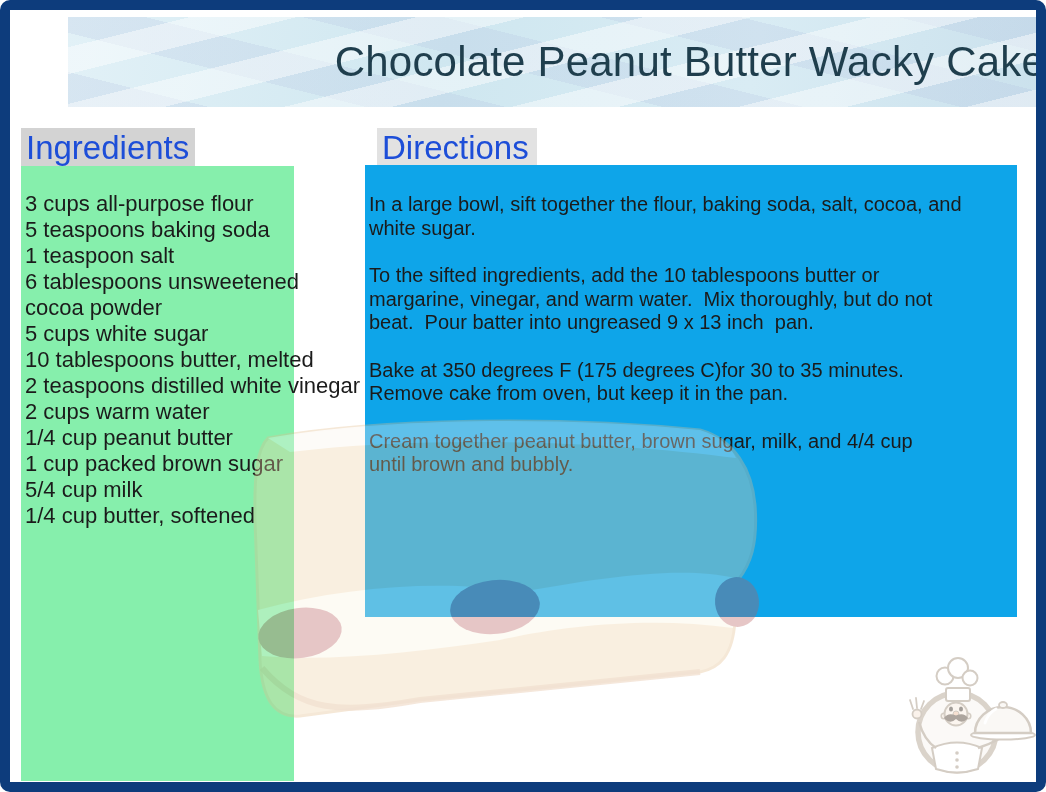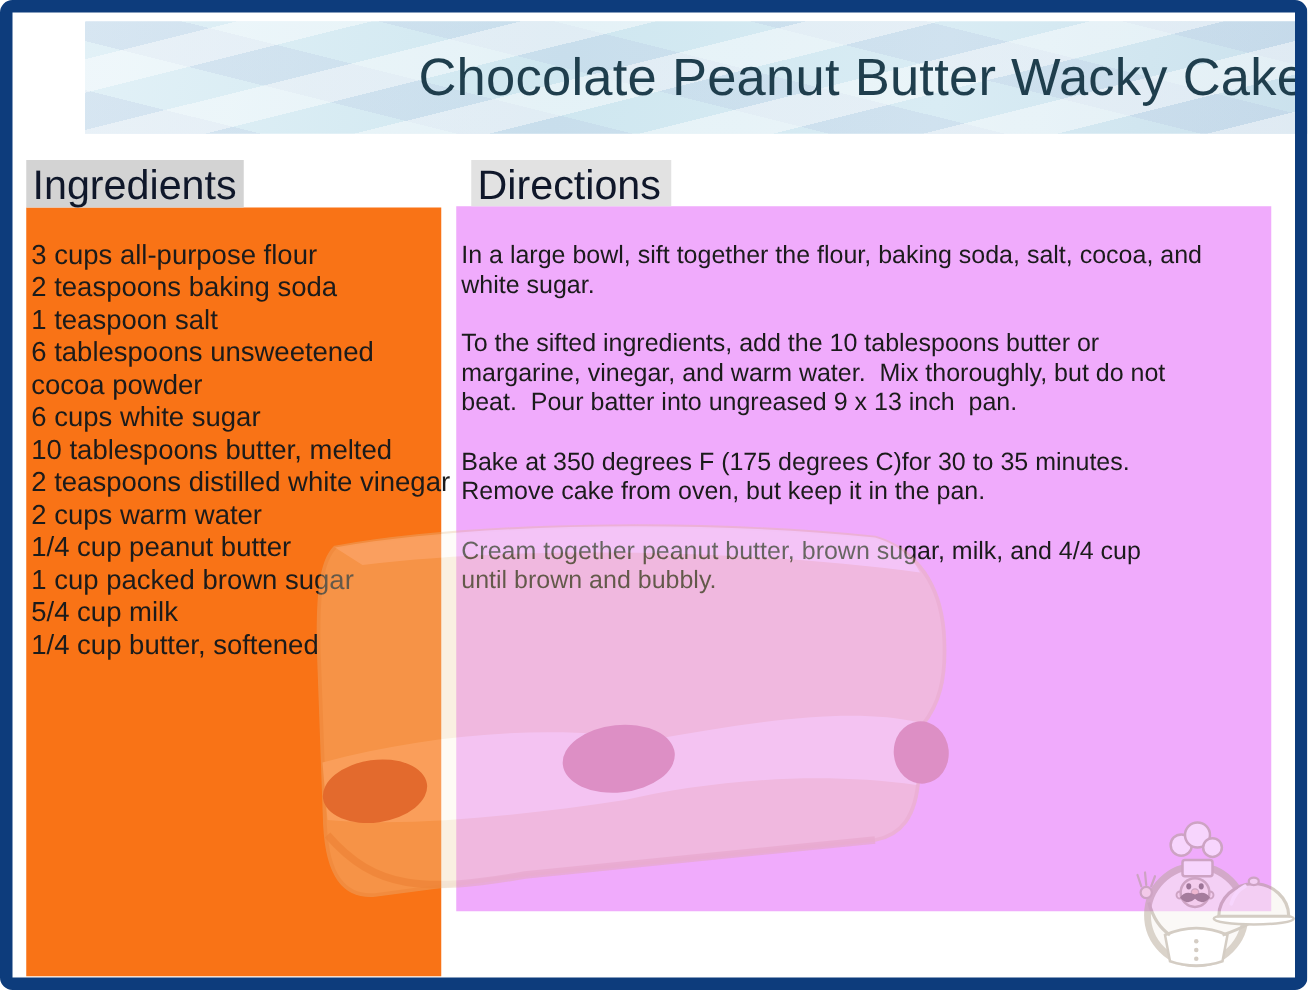--- a/index.html
+++ b/index.html
@@ -23,26 +23,26 @@
   }
   .title{
     height:90px;line-height:90px;text-align:right;padding-right:28px;
     font-size:42px;letter-spacing:0.2px;color:#1f3e4d;white-space:pre;
   }
   
   .head-box{position:absolute;z-index:2;}
   .ing-head-box{left:21px;top:128px;width:174px;height:38px;background:#d3d3d3;}
   .dir-head-box{left:365px;top:128px;width:160px;height:37px;background:#e2e2e2;margin-left:12px;}
   .head-text{
-    font-size:33px;color:#0f172a;line-height:39px;padding-left:5px;white-space:pre;
+    font-size:33px;color:#1d4ed8;line-height:39px;padding-left:5px;white-space:pre;
   }
   
   .panel{position:absolute;z-index:1;}
-  .ing-panel{left:21px;top:166px;width:332px;height:615px;background:#f97316;}
-  .dir-panel{left:365px;top:165px;width:652px;height:564px;background:#f0abfc;}
+  .ing-panel{left:21px;top:166px;width:273px;height:615px;background:#86efac;}
+  .dir-panel{left:365px;top:165px;width:652px;height:452px;background:#0ea5e9;}
   
   .ing-list{padding:25px 0 0 4px;font-size:22px;line-height:26px;color:#1b1b1b;}
   .ing-list .tline{white-space:pre;overflow:visible;}
   .dir-content{padding:28px 4px 0 4px;font-size:20px;line-height:23.5px;color:#1b1b1b;}
   .dir-content .para{margin:0 0 24px 0;}
   .dir-content .tline{white-space:pre;overflow:visible;}
   
   .cake-wm{position:absolute;left:248px;top:412px;z-index:6;pointer-events:none;}
   .chef-logo{position:absolute;left:890px;top:648px;z-index:6;pointer-events:none;}
 </style>
@@ -54,25 +54,25 @@
   <div class="banner">
     <div class="title">Chocolate Peanut Butter Wacky Cake</div>
   </div>
 
   <div class="head-box ing-head-box">
     <div class="head-text">Ingredients</div>
   </div>
   <div class="panel ing-panel">
     <div class="ing-list">
         <div class="tline">3 cups all-purpose flour</div>
-        <div class="tline">2 teaspoons baking soda</div>
+        <div class="tline">5 teaspoons baking soda</div>
         <div class="tline">1 teaspoon salt</div>
         <div class="tline">6 tablespoons unsweetened</div>
         <div class="tline">cocoa powder</div>
-        <div class="tline">6 cups white sugar</div>
+        <div class="tline">5 cups white sugar</div>
         <div class="tline">10 tablespoons butter, melted</div>
         <div class="tline">2 teaspoons distilled white vinegar</div>
         <div class="tline">2 cups warm water</div>
         <div class="tline">1/4 cup peanut butter</div>
         <div class="tline">1 cup packed brown sugar</div>
         <div class="tline">5/4 cup milk</div>
         <div class="tline">1/4 cup butter, softened</div>
       </div>
   </div>
 

